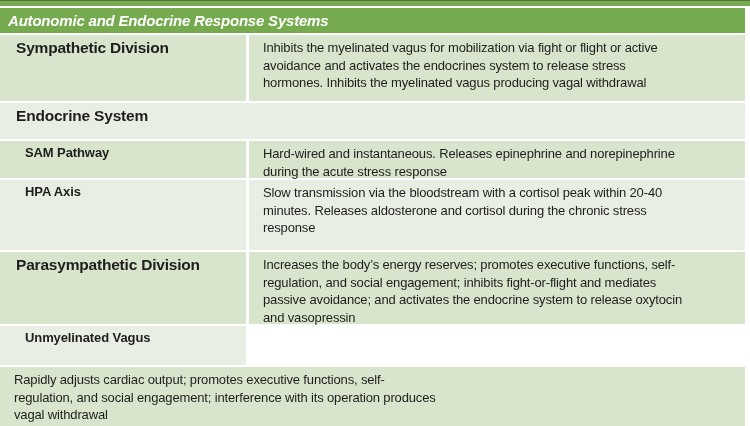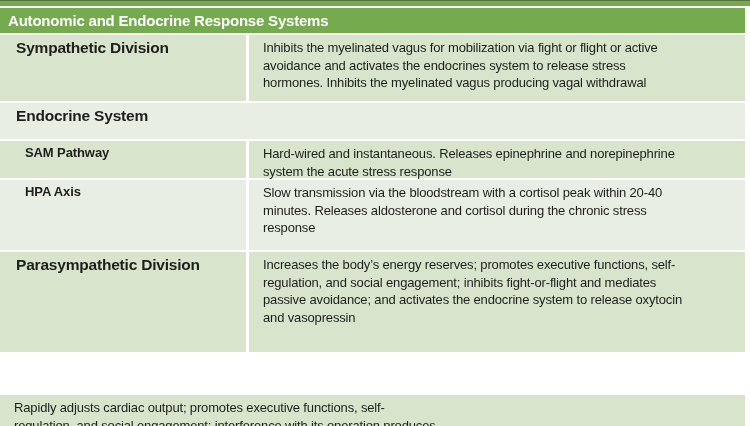--- a/index.html
+++ b/index.html
@@ -18,34 +18,35 @@
     box-sizing:border-box;
   }
   .tbl{width:745px;}
   .hrow{
     margin-top:2px;
     width:745px;height:25px;
     background:#75aa4e;
     box-sizing:border-box;
     display:flex;align-items:center;
     padding-left:8px;
+    font-style:italic;
   }
   .hrow .title{
     color:#ffffff;
     font-size:15px;font-weight:bold;
     letter-spacing:-0.2px;
   }
   .row{
     margin-top:2px;
     width:745px;
     display:flex;
     box-sizing:border-box;
   }
   .r1{height:66px}.r2{height:36px}.r3{height:37px}.r4{height:70px}
-  .r5{height:100px}.r6{height:39px}.r7{height:60px}
+  .r5{height:72px}.r6{height:39px}.r7{height:60px}
   .shade-dark .cell{background:#d8e5cc;}
   .shade-light .cell{background:#e8eee3;}
   .cell{box-sizing:border-box;height:100%;}
   .label{
     width:246px;
     margin-right:3px;
     padding:4px 8px 4px 8px;
     flex:none;
   }
   .label.full{
@@ -95,39 +96,40 @@
 hormones. Inhibits the myelinated vagus producing vagal withdrawal</div>
     </div>
 
     <div class="row r2 shade-light">
       <div class="cell label major full">Endocrine System</div>
     </div>
 
     <div class="row r3 shade-dark">
       <div class="cell label minor">SAM Pathway</div>
       <div class="cell desc">Hard-wired and instantaneous. Releases epinephrine and norepinephrine
-system the acute stress response</div>
+during the acute stress response</div>
     </div>
 
     <div class="row r4 shade-light">
       <div class="cell label minor">HPA Axis</div>
       <div class="cell desc">Slow transmission via the bloodstream with a cortisol peak within 20-40
 minutes. Releases aldosterone and cortisol during the chronic stress
 response</div>
     </div>
 
     <div class="row r5 shade-dark">
       <div class="cell label major">Parasympathetic Division</div>
       <div class="cell desc">Increases the body’s energy reserves; promotes executive functions, self-
 regulation, and social engagement; inhibits fight-or-flight and mediates
 passive avoidance; and activates the endocrine system to release oxytocin
 and vasopressin</div>
     </div>
 
     <div class="row r6 shade-light">
+      <div class="cell label minor">Unmyelinated Vagus</div>
     </div>
 
     <div class="row r7 shade-dark">
       <div class="cell desc">Rapidly adjusts cardiac output; promotes executive functions, self-
 regulation, and social engagement; interference with its operation produces
 vagal withdrawal</div>
     </div>
 
     <div class="bottom-rule"></div>
 

